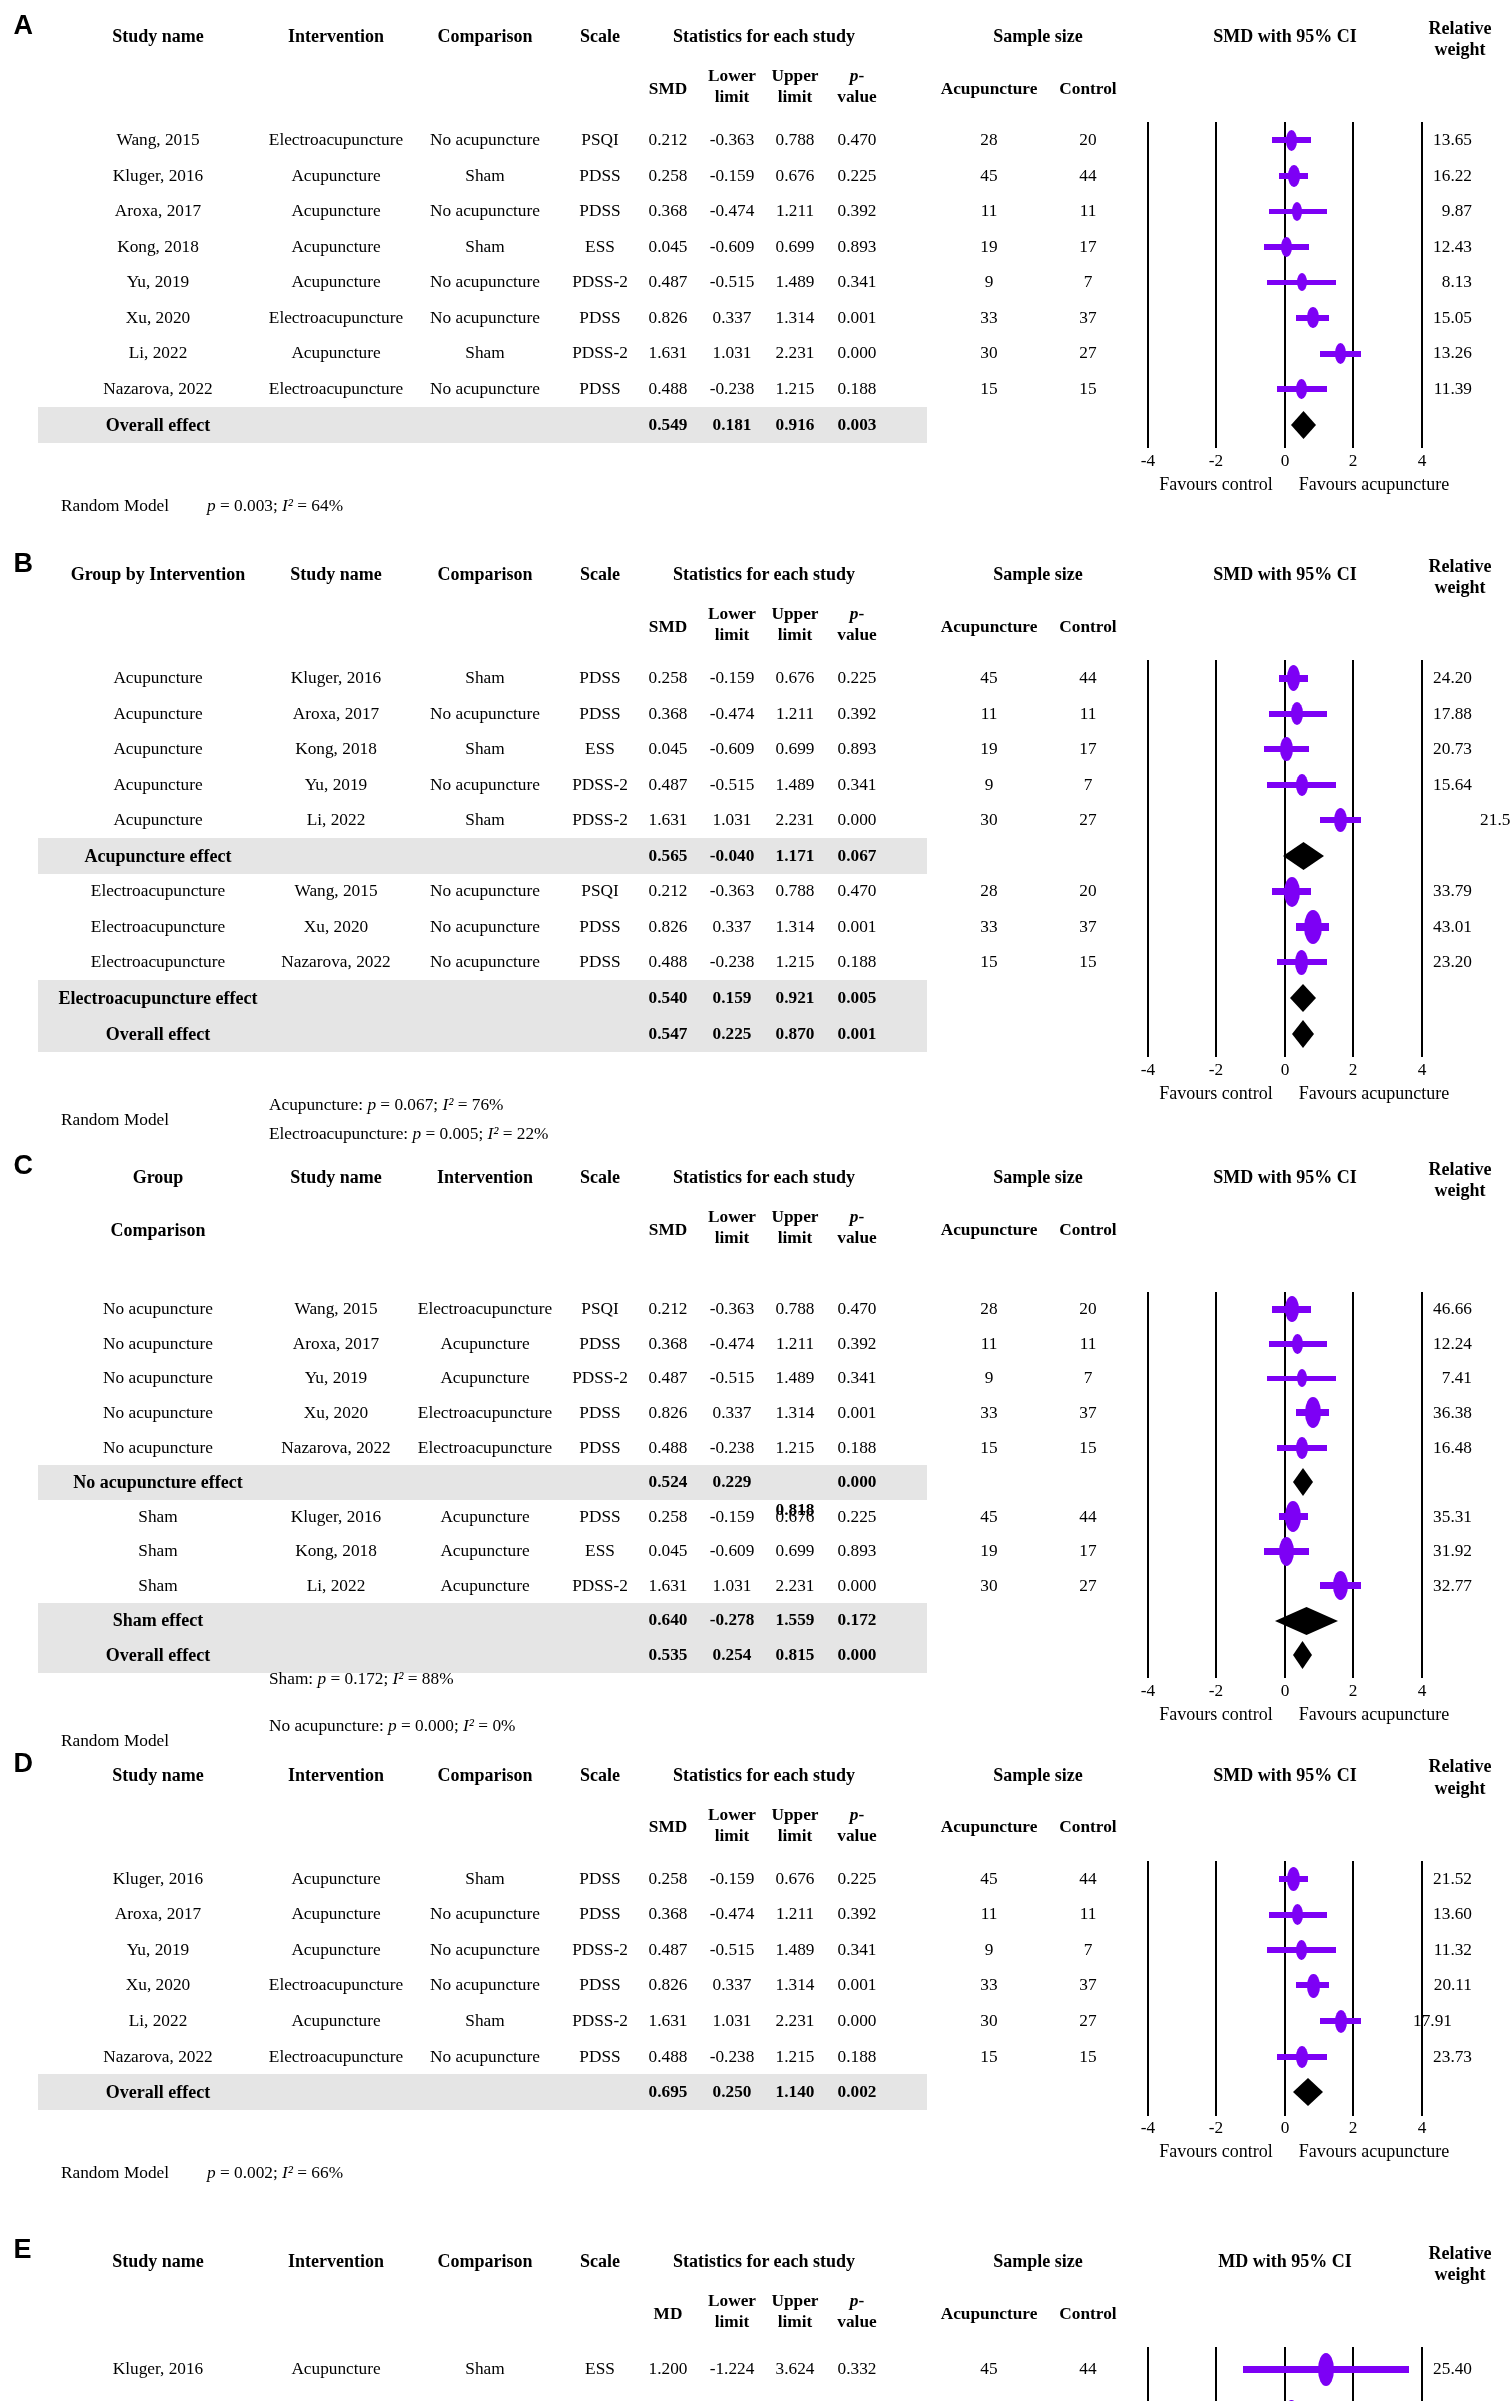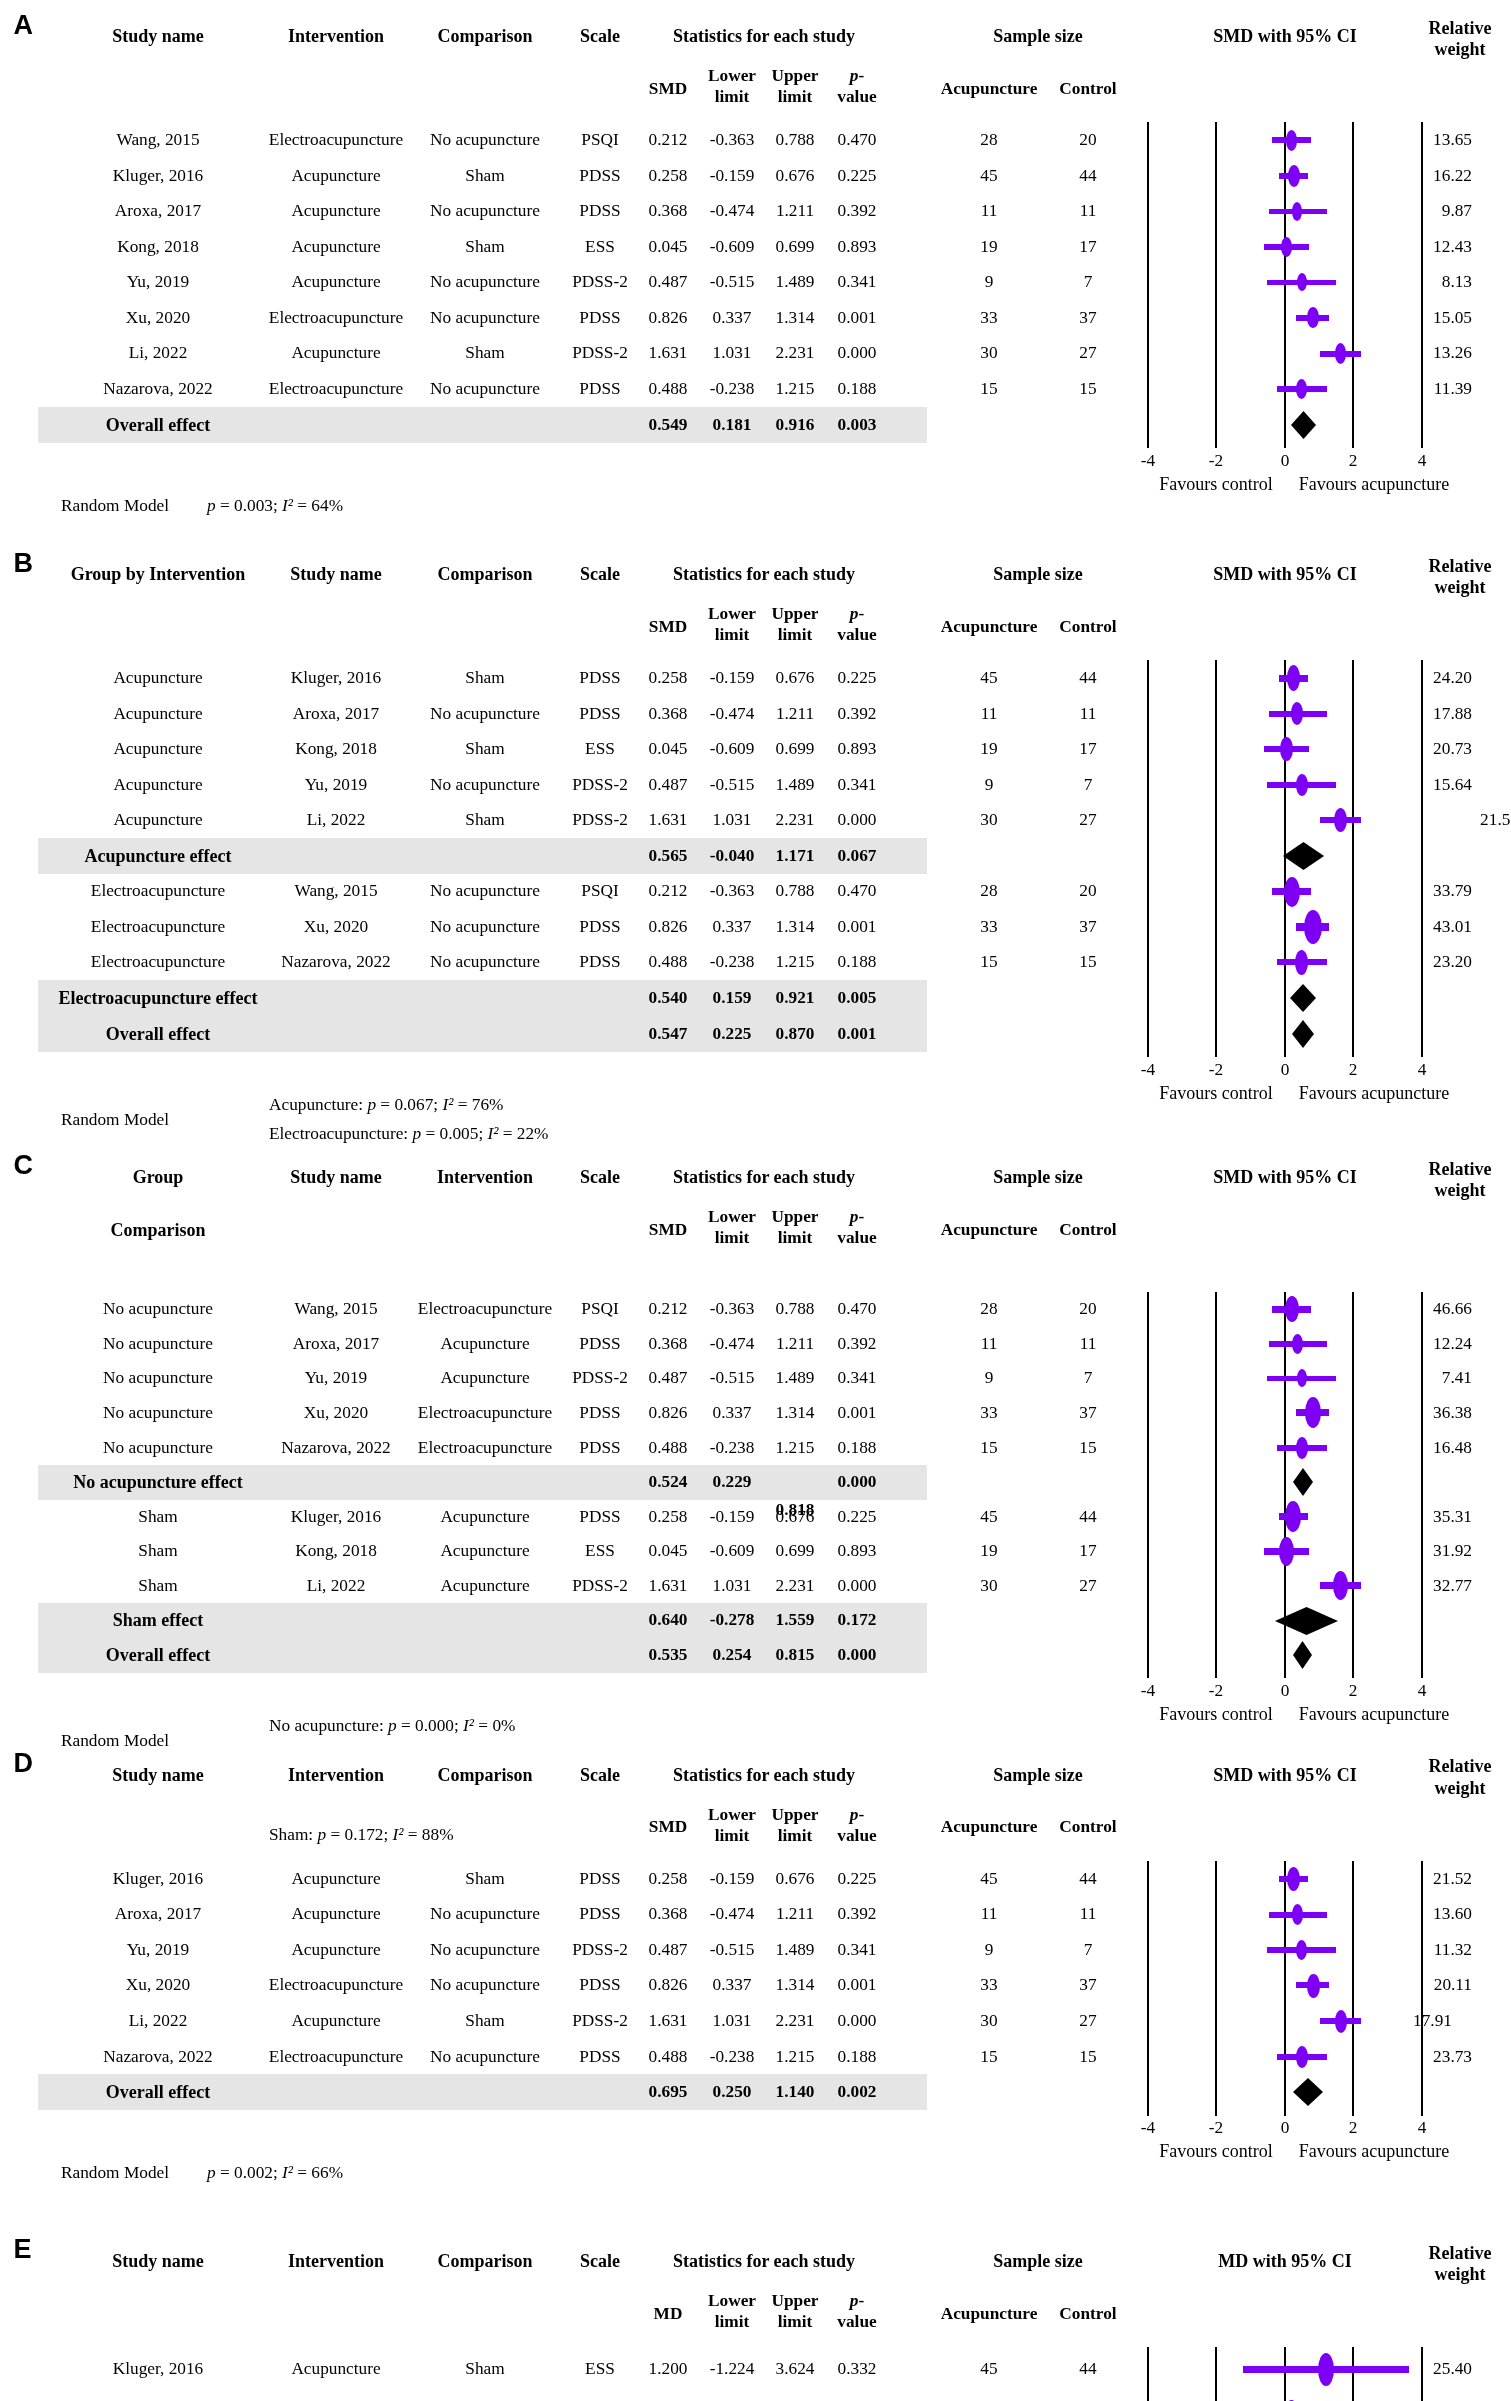--- a/index.html
+++ b/index.html
@@ -480,21 +480,21 @@
       <div class="abs" style="left: 1293px; top: 1641px; width: 19px; height: 28px; background: rgb(0, 0, 0); clip-path: polygon(50% 0%, 100% 50%, 50% 100%, 0% 50%);"></div>
       <div class="abs ctr tick" style="left: 1148px; top: 1691px;">-4</div>
       <div class="abs ctr tick" style="left: 1216px; top: 1691px;">-2</div>
       <div class="abs ctr tick" style="left: 1285px; top: 1691px;">0</div>
       <div class="abs ctr tick" style="left: 1353px; top: 1691px;">2</div>
       <div class="abs ctr tick" style="left: 1422px; top: 1691px;">4</div>
       <div class="abs ctr fav" style="left: 1216px; top: 1714px;">Favours control</div>
       <div class="abs ctr fav" style="left: 1374px; top: 1714px;">Favours acupuncture</div>
       <div class="abs ctr note" style="left: 115px; top: 1741px;">Random Model</div>
       <div class="abs cv note" style="left: 269px; top: 1726px;">No acupuncture: <i>p</i> = 0.000; <i>I²</i> = 0%</div>
-      <div class="abs cv note" style="left: 269px; top: 1835px;">Sham: <i>p</i> = 0.172; <i>I²</i> = 88%</div>
+      <div class="abs cv note" style="left: 269px; top: 1679px;">Sham: <i>p</i> = 0.172; <i>I²</i> = 88%</div>
     </div>
     <div class="abs" style="left: 0px; top: 0px; width: 1511px; height: 0px;">
       <div class="abs letter" style="left: 13.4px; top: 1748px;">D</div>
       <div class="abs ctr hdr" style="left: 158px; top: 1775px;">Study name</div>
       <div class="abs ctr hdr" style="left: 336px; top: 1775px;">Intervention</div>
       <div class="abs ctr hdr" style="left: 485px; top: 1775px;">Comparison</div>
       <div class="abs ctr hdr" style="left: 600px; top: 1775px;">Scale</div>
       <div class="abs ctr hdr" style="left: 764px; top: 1775px;">Statistics for each study</div>
       <div class="abs ctr hdr" style="left: 1038px; top: 1775px;">Sample size</div>
       <div class="abs ctr hdr" style="left: 1285px; top: 1775px;">SMD with 95% CI</div>

